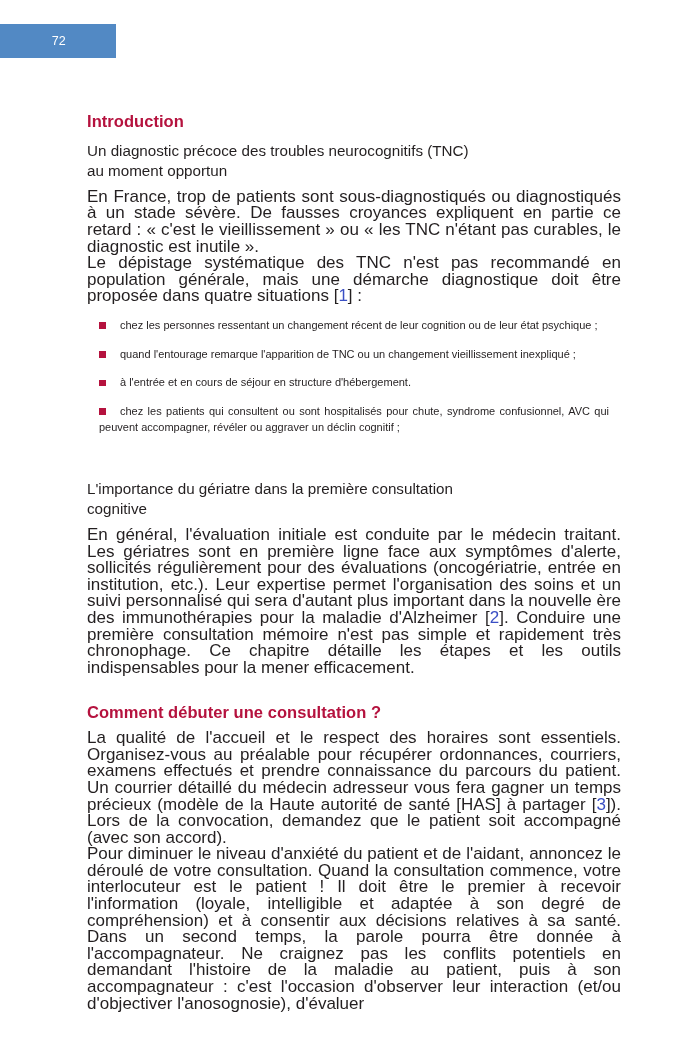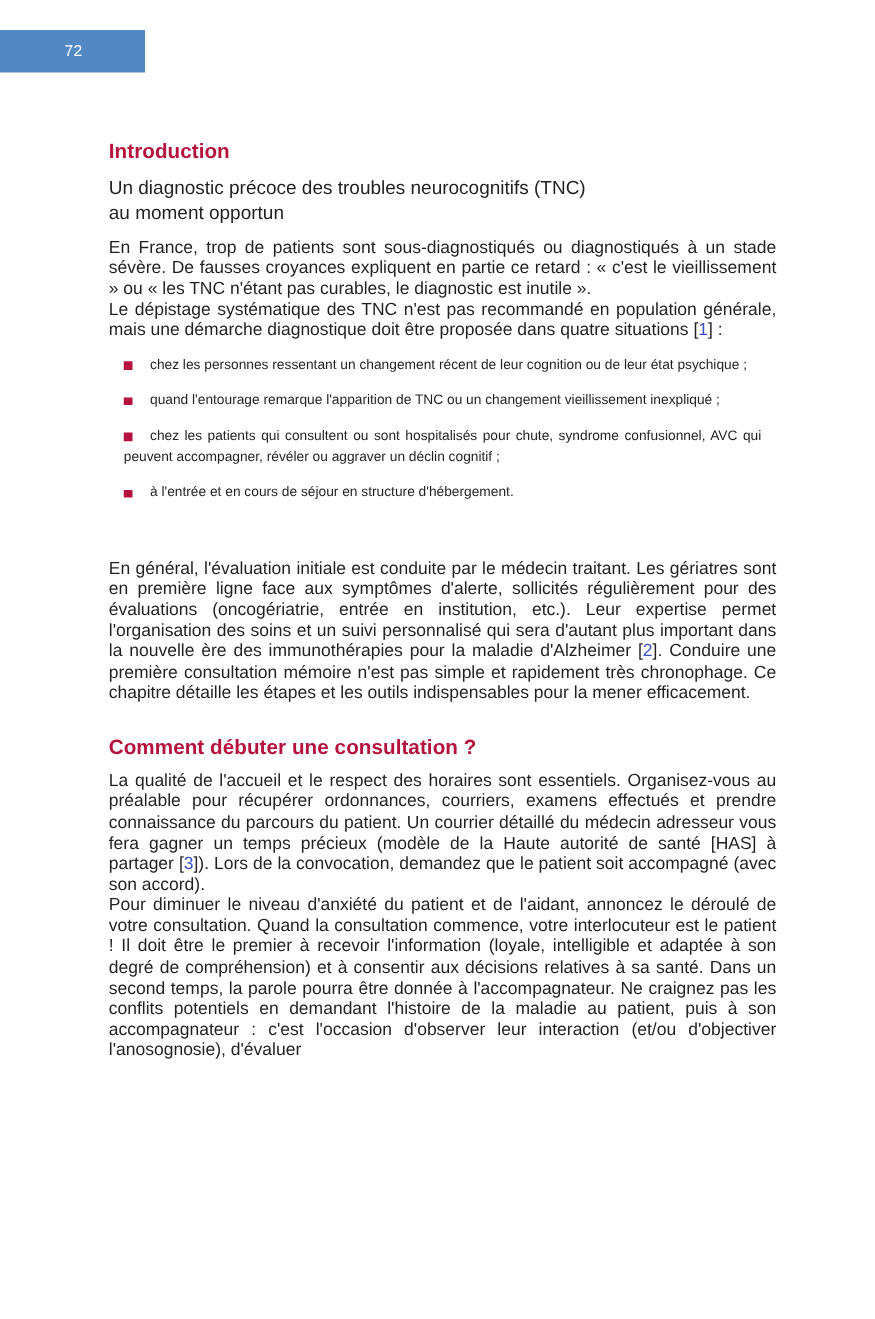--- a/index.html
+++ b/index.html
@@ -94,21 +94,21 @@
   .h-sub {
     font-size: 15.2px;
     font-weight: normal;
     color: #231f20;
     margin: 0 0 7px 0;
     line-height: 1.35;
   }
 
   p.body {
     margin: 0;
-    font-size: 14px;
+    font-size: 17px;
     line-height: 16.6px;
     text-align: justify;
     text-justify: inter-word;
     color: #231f20;
     hyphens: manual;
   }
 
   .ref {
     color: #3a4fc4;
   }
@@ -171,30 +171,34 @@
     <li>
       <span class="sq"></span>
       <span class="li-text">chez les personnes ressentant un changement récent de leur cognition ou de leur état psychique ;</span>
     </li>
     <li>
       <span class="sq"></span>
       <span class="li-text">quand l'entourage remarque l'apparition de TNC ou un changement vieillissement inexpliqué ;</span>
     </li>
     <li>
       <span class="sq"></span>
+      <span class="li-text li-last">à l'entrée et en cours de séjour en structure d'hébergement.</span>
+    </li>
+    <li>
+      <span class="sq"></span>
       <span class="li-text">chez les patients qui consultent ou sont hospitalisés pour chute, syndrome confusionnel, AVC qui peuvent accompagner, révéler ou aggraver un déclin cognitif ;</span>
     </li>
-    <li>
-      <span class="sq"></span>
-      <span class="li-text li-last">à l'entrée et en cours de séjour en structure d'hébergement.</span>
-    </li>
   </ul>
 
   <div class="gap-xl"></div>
 
+  <h2 class="h-sub">
+    <span>L'importance du gériatre dans la première consultation</span><br>
+    <span>cognitive</span>
+  </h2>
 
   <p class="body"><span>En général, l'évaluation initiale est conduite par le médecin traitant. Les gériatres sont en première ligne face aux symptômes d'alerte, sollicités régulièrement pour des évaluations (oncogériatrie, entrée en institution, etc.). Leur expertise permet l'organisation des soins et un suivi personnalisé qui sera d'autant plus important dans la nouvelle ère des immunothérapies pour la maladie d'Alzheimer [</span><span class="ref">2</span><span>]. Conduire une première consultation mémoire n'est pas simple et rapidement très chronophage. Ce chapitre détaille les étapes et les outils indispensables pour la mener efficacement.</span></p>
 
   <div class="gap-lg"></div>
 
   <h1 class="h-section-red big">Comment débuter une consultation ?</h1>
 
   <p class="body"><span>La qualité de l'accueil et le respect des horaires sont essentiels. Organisez-vous au préalable pour récupérer ordonnances, courriers, examens effectués et prendre connaissance du parcours du patient. Un courrier détaillé du médecin adresseur vous fera gagner un temps précieux (modèle de la Haute autorité de santé [HAS] à partager [</span><span class="ref">3</span><span>]). Lors de la convocation, demandez que le patient soit accompagné (avec son accord).</span></p>
 
   <p class="body">Pour diminuer le niveau d'anxiété du patient et de l'aidant, annoncez le déroulé de votre consultation. Quand la consultation commence, votre interlocuteur est le patient ! Il doit être le premier à recevoir l'information (loyale, intelligible et adaptée à son degré de compréhension) et à consentir aux décisions relatives à sa santé. Dans un second temps, la parole pourra être donnée à l'accompagnateur. Ne craignez pas les conflits potentiels en demandant l'histoire de la maladie au patient, puis à son accompagnateur : c'est l'occasion d'observer leur interaction (et/ou d'objectiver l'anosognosie), d'évaluer</p>

